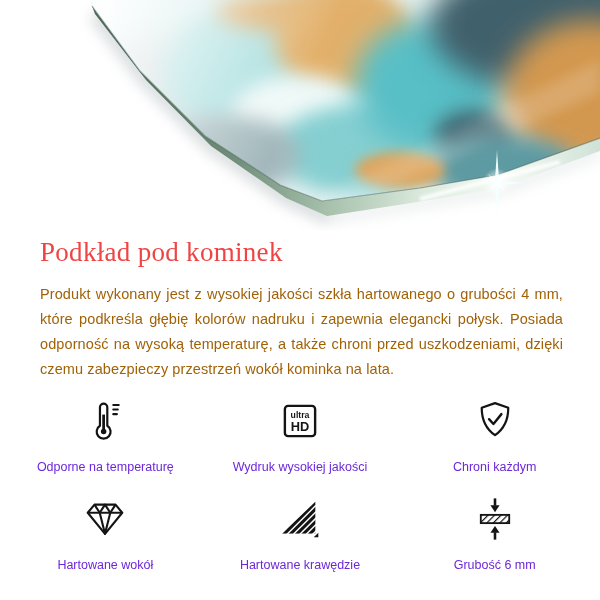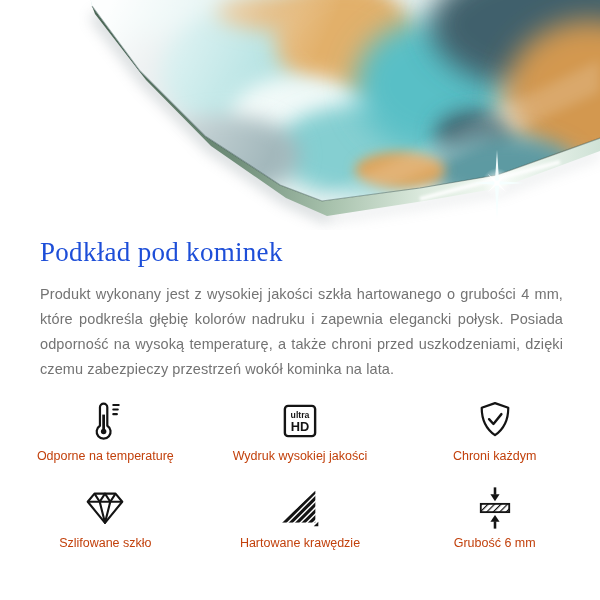--- a/index.html
+++ b/index.html
@@ -1,26 +1,26 @@
 <!DOCTYPE html>
 <html lang="pl"><head>
 <meta charset="utf-8">
 <style>
   html,body{margin:0;padding:0;background:#fff;}
   body{width:600px;height:600px;font-family:"Liberation Sans",sans-serif;color:#1b1b1b;}
   .page{position:relative;width:600px;height:600px;overflow:hidden;background:#fff;}
   .hero{position:relative;width:600px;height:230px;overflow:hidden;}
   .title{margin:5px 0 0 40px;font-family:"Liberation Serif",serif;font-weight:400;
-         font-size:27px;line-height:35px;color:#1d4ed8;letter-spacing:.3px;}
-  .desc{margin:12px 37px 0 40px;font-size:14.5px;line-height:25px;color:#737373;
+         font-size:27px;line-height:35px;color:#ef4444;letter-spacing:.3px;}
+  .desc{margin:12px 37px 0 40px;font-size:14.5px;line-height:25px;color:#a16207;
         text-align:justify;letter-spacing:.1px;}
   .features{margin:16px 8px 0 8px;display:grid;grid-template-columns:repeat(3,1fr);row-gap:22px;}
   .feature{display:flex;flex-direction:column;align-items:center;}
   .icon-box{height:46px;display:flex;align-items:center;justify-content:center;}
-  .flabel{margin-top:5px;font-size:12.5px;color:#c2410c;}
+  .flabel{margin-top:16px;font-size:12.5px;color:#6d28d9;}
   svg{display:block;}
   .badge-top{font-size:9.5px;font-weight:bold;font-family:"Liberation Sans",sans-serif;}
   .badge-bottom{font-size:14px;font-weight:bold;font-family:"Liberation Sans",sans-serif;}
 </style>
 </head>
 <body>
 
 <div class="page">
 
   <div class="hero">
@@ -148,21 +148,21 @@
 
     <div class="feature">
       <div class="icon-box">
         <svg width="46" height="46" viewBox="0 0 48 48" fill="none" stroke="#141414" stroke-width="2.2" stroke-linejoin="round">
           <path d="M13,9 L35,9 L42,17.5 L24,39.5 L6,17.5 Z"></path>
           <path d="M6,17.5 H42"></path>
           <path d="M13,9 L18.5,17.5 L24,39.5 L29.5,17.5 L35,9"></path>
           <path d="M18.5,17.5 L24,9 L29.5,17.5"></path>
         </svg>
       </div>
-      <div class="flabel">Szlifowane szkło</div>
+      <div class="flabel">Hartowane wokół</div>
     </div>
 
     <div class="feature">
       <div class="icon-box">
         <svg width="44" height="46" viewBox="0 0 48 48">
           <defs>
               <clipPath id="tri5">
                 <path d="M4,40 L41,40 L41,5 Z"></path>
               </clipPath>
             </defs>

